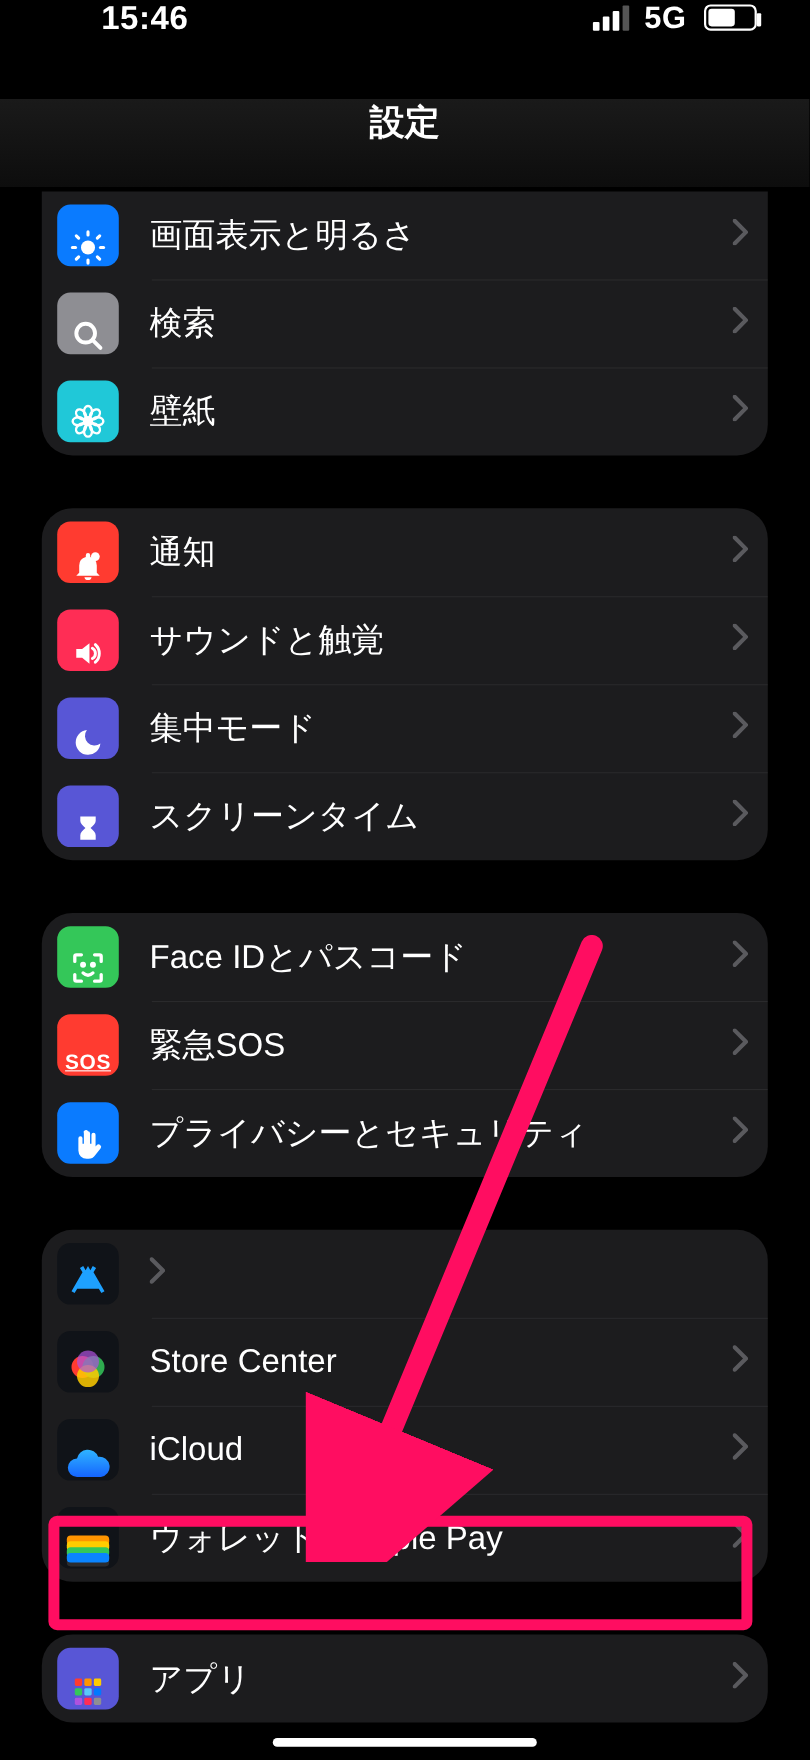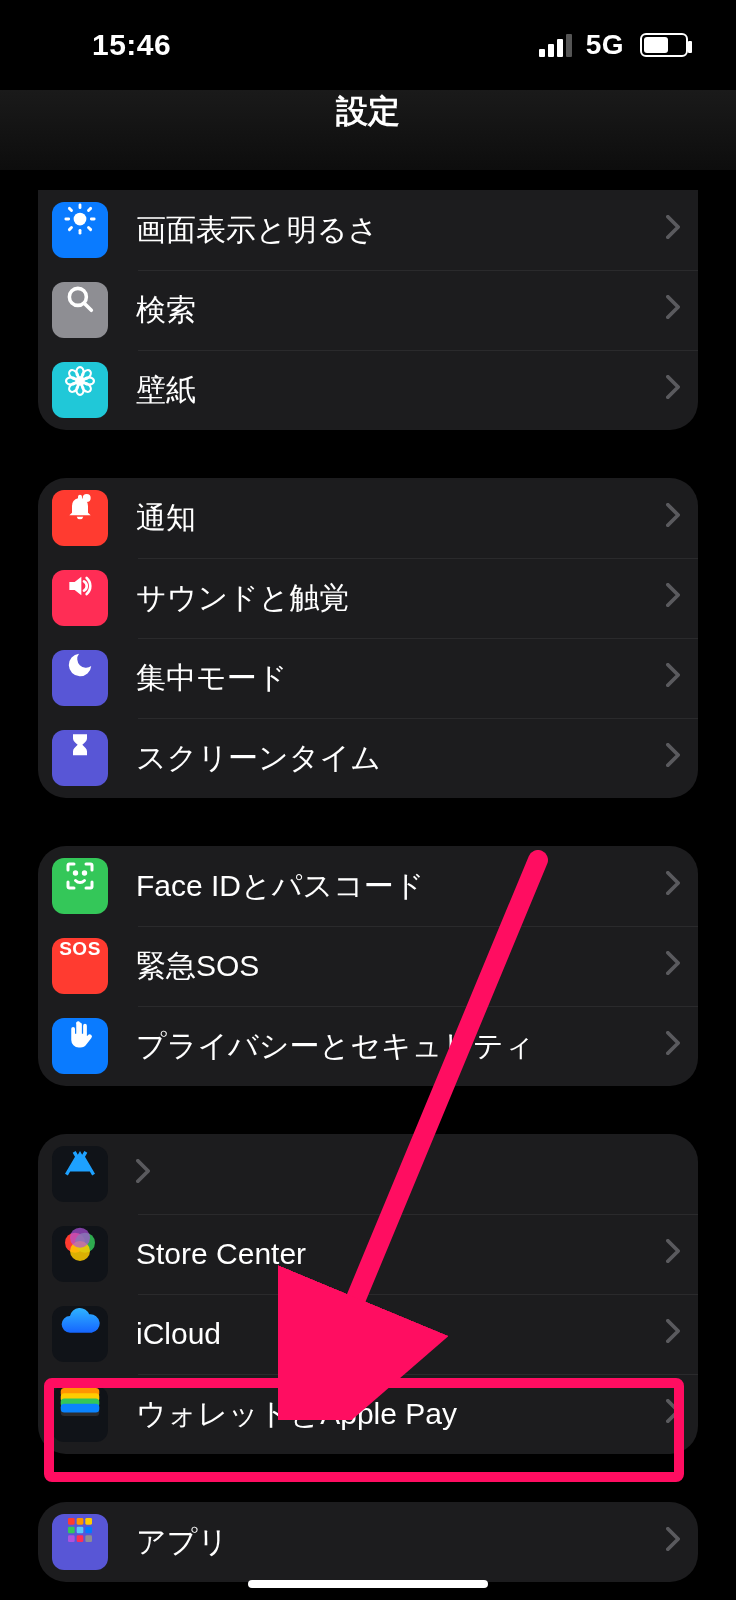--- a/index.html
+++ b/index.html
@@ -12,21 +12,21 @@
     overflow: hidden;
     position: relative;
   }
 
   
   .statusbar {
     position: absolute;
     top: 0; left: 0; right: 0;
     height: 90px;
     display: flex;
-    align-items: center;
+    align-items: flex-start;
     justify-content: space-between;
     padding: 0 48px 0 92px;
     font-size: 30px;
     font-weight: 600;
     letter-spacing: 0.5px;
   }
   .status-right { display: flex; align-items: center; gap: 10px; }
   .signal-bars {
     display: flex;
     align-items: flex-end;
@@ -73,38 +73,39 @@
     position:absolute;
     top:170px;left:0;right:0;bottom:0;
     padding:0 38px 60px 38px;
   }
   .group{
     background:#1c1c1e;
     border-radius:28px;
     margin-top:48px;
     overflow:hidden;
   }
-  .group:first-child{margin-top:20px;border-top-left-radius:0;border-top-right-radius:0;}
+  .group:first-child{margin-top:4px;border-top-left-radius:0;border-top-right-radius:0;}
   .row{
     position:relative;
     min-height:70px;
     display:flex;
     align-items:center;
     gap:28px;
     padding:12px 18px 12px 14px;
     cursor:pointer;
   }
   .row + .row::before{
     content:"";position:absolute;left:100px;right:0;top:0;height:1px;
     background:#2a2a2c;
   }
   .row .icon-wrap{
     width:56px;height:56px;border-radius:12px;
-    display:flex;align-items:flex-start;justify-content:center;
+    display:flex;align-items:flex-end;justify-content:center;
     flex-shrink:0;
+    text-decoration:underline;
   }
   .row .label{
     font-size:30px;
     flex:1;
     white-space:nowrap;
     overflow:hidden;
     text-overflow:ellipsis;
   }
   .row .chev{
     color:#5a5a5e;

